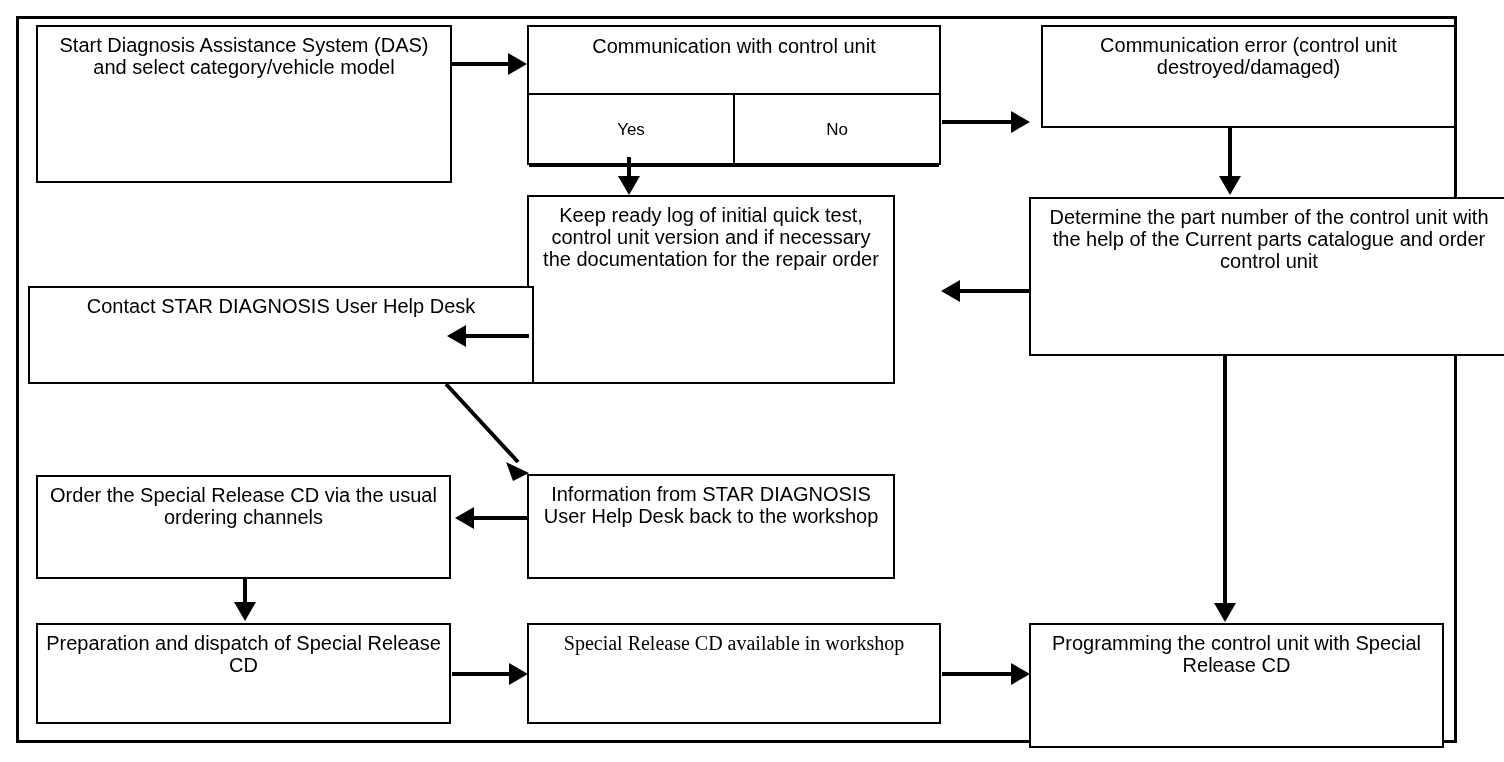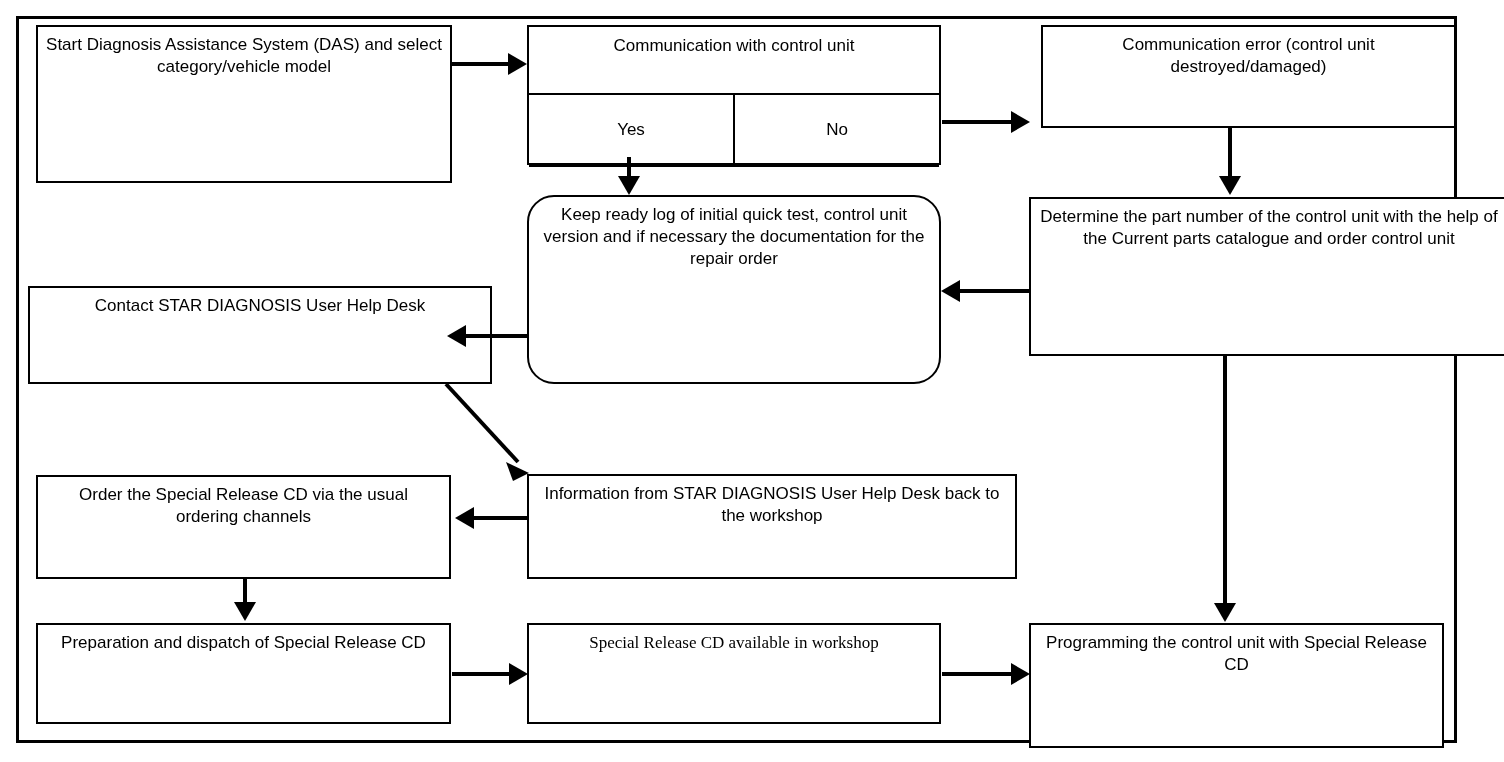--- a/index.html
+++ b/index.html
@@ -26,21 +26,21 @@
   }
   .node {
     position: absolute;
     border: 2px solid #000000;
     box-sizing: border-box;
     background: #ffffff;
   }
   .node .node-text {
     display: block;
     text-align: center;
-    font-size: 17px;
+    font-size: 20px;
     line-height: 22px;
     color: #000000;
     padding: 7px 8px 0 8px;
     white-space: pre-line;
   }
   
   .decision-head {
     position: absolute;
     left: 0;
     top: 0;
@@ -125,37 +125,37 @@
     <div class="decision-row">
       <div class="decision-cell left">Yes</div>
       <div class="decision-cell">No</div>
     </div>
   </div>
 
   <div class="node" style="left:1029px; top:25px; width:415px; height:103px;margin-left:12px;">
     <span class="node-text">Communication error (control unit destroyed/damaged)</span>
   </div>
 
-  <div class="node" style="left:527px; top:195px; width:414px; height:189px;border-radius:27px;">
+  <div class="node" style="left:527px; top:195px; width:368px; height:189px;">
     <span class="node-text">Keep ready log of initial quick test, control unit version and if necessary the documentation for the repair order</span>
   </div>
 
   <div class="node" style="left:1029px; top:197px; width:480px; height:159px;">
     <span class="node-text">Determine the part number of the control unit with the help of the Current parts catalogue and order control unit</span>
   </div>
 
-  <div class="node" style="left:28px; top:286px; width:464px; height:98px;">
+  <div class="node" style="left:28px; top:286px; width:506px; height:98px;">
     <span class="node-text">Contact STAR DIAGNOSIS User Help Desk</span>
   </div>
 
   <div class="node" style="left:36px; top:475px; width:415px; height:104px;">
     <span class="node-text">Order the Special Release CD via the usual ordering channels</span>
   </div>
 
-  <div class="node" style="left:527px; top:474px; width:490px; height:105px;">
+  <div class="node" style="left:527px; top:474px; width:368px; height:105px;">
     <span class="node-text">Information from STAR DIAGNOSIS User Help Desk back to the workshop</span>
   </div>
 
   <div class="node" style="left:36px; top:623px; width:415px; height:101px;">
     <span class="node-text">Preparation and dispatch of Special Release CD</span>
   </div>
 
   <div class="node" style="left:527px; top:623px; width:414px; height:101px;font-family:Liberation Serif, serif;">
     <span class="node-text">Special Release CD available in workshop</span>
   </div>

